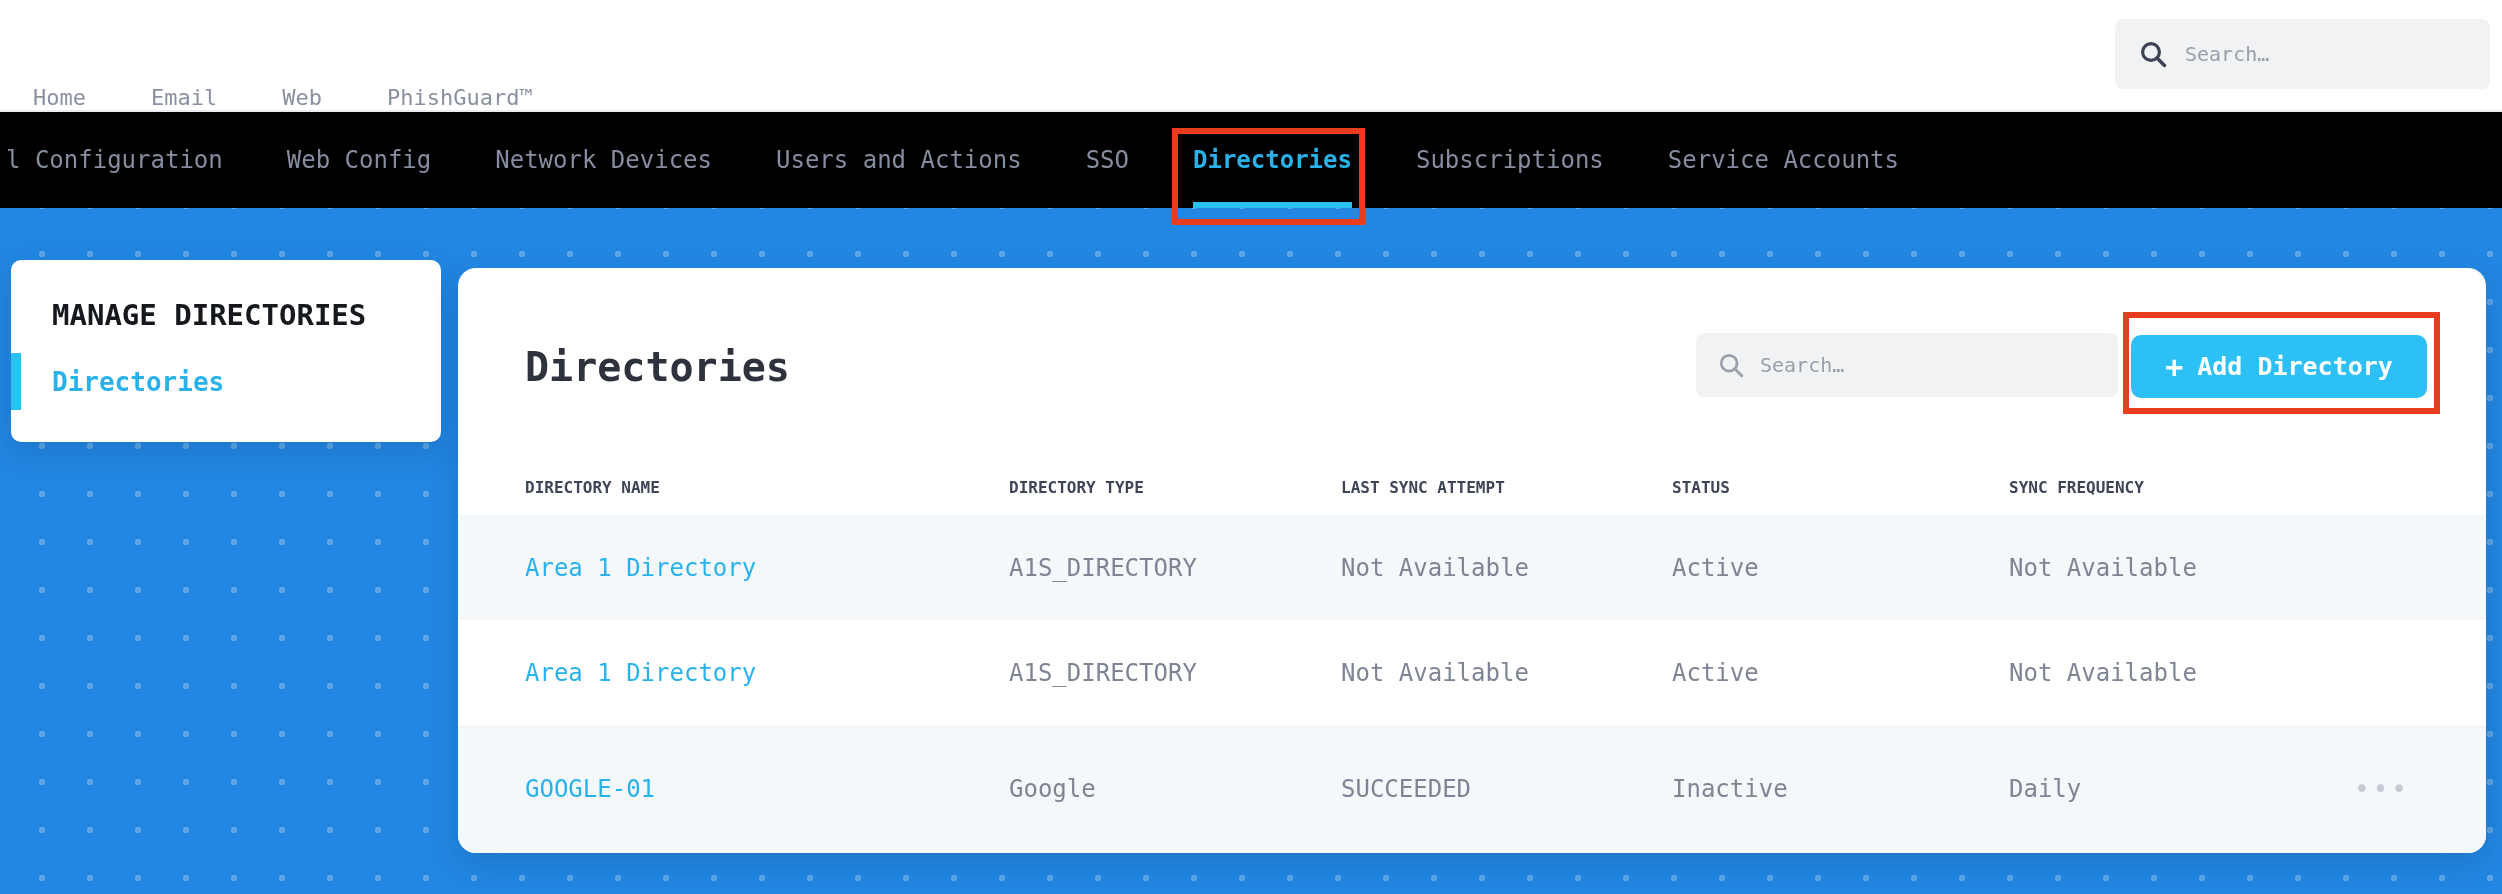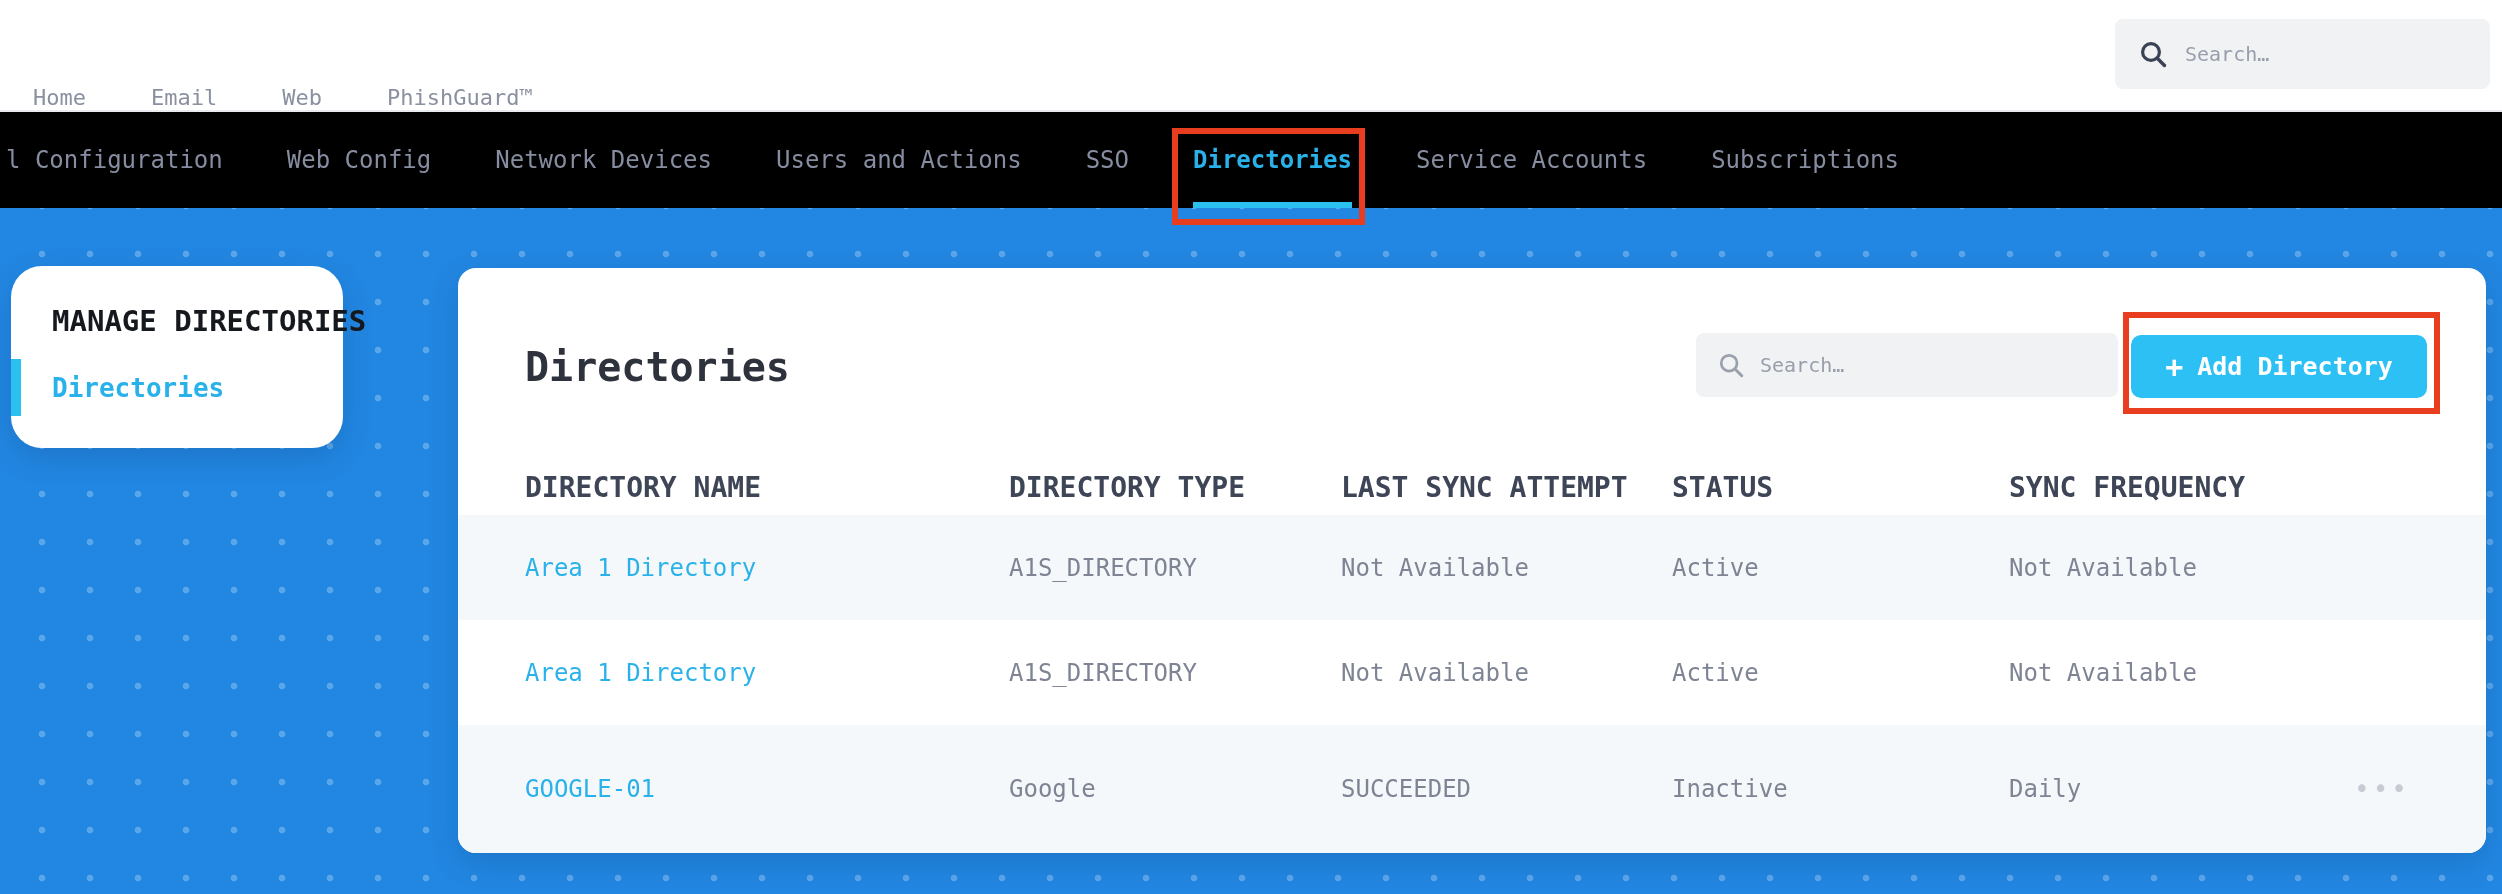--- a/index.html
+++ b/index.html
@@ -32,22 +32,22 @@
   .backdrop { position:absolute; top:208px; left:0; width:100%; height:686px; background:#2287e2;
               background-image:radial-gradient(circle, rgba(255,255,255,0.26) 3.2px, transparent 3.6px);
               background-size:48px 48px; background-position:18px 22px; z-index:1; }
 
   
   .annotation { position:absolute; border:6px solid #e93d1f; z-index:40; pointer-events:none; }
   .annotation.tab-box { left:1172px; top:128px; width:193px; height:97px; }
   .annotation.button-box { left:2123px; top:312px; width:317px; height:102px; }
 
   
-  .side-card { position:absolute; left:11px; top:266px; width:332px; height:182px; background:#ffffff;
-               border-radius:31px; box-shadow:0 10px 30px rgba(10,40,90,0.18); z-index:10; }
+  .side-card { position:absolute; left:11px; top:260px; width:430px; height:182px; background:#ffffff;
+               border-radius:10px; box-shadow:0 10px 30px rgba(10,40,90,0.18); z-index:10; }
   .side-title { position:absolute; left:41px; top:38px; font-size:29px; font-weight:700; color:#15181d;
                 white-space:nowrap; }
   .side-item { position:absolute; left:0; top:93px; height:57px; width:100%; display:flex;
                align-items:center; cursor:pointer; }
   .side-item-bar { position:absolute; left:0; top:0; width:10px; height:57px; background:#2ac0f0; }
   .side-item-label { margin-left:41px; font-size:26px; font-weight:600; color:#29b2ea; }
 
   
   .main-card { position:absolute; left:458px; top:268px; width:2028px; height:585px; background:#ffffff;
                border-radius:18px; box-shadow:0 10px 30px rgba(10,40,90,0.18); z-index:10; overflow:hidden; }
@@ -57,21 +57,21 @@
   .card-search svg { flex:0 0 auto; margin-right:14px; }
   .add-btn { position:absolute; left:1673px; top:67px; width:296px; height:63px; background:#2cc0f4;
              border:none; border-radius:10px; color:#ffffff; font-family:inherit; font-size:25px;
              font-weight:600; display:flex; align-items:center; justify-content:center; cursor:pointer; }
   .add-btn .plus { font-size:30px; font-weight:700; margin-right:14px; line-height:1; }
 
   
   .table { position:absolute; left:0; top:191px; width:100%; }
   .thead { display:grid; grid-template-columns:484px 332px 331px 337px 345px 1fr; padding-left:67px;
            height:56px; align-items:center; }
-  .th { font-size:28px; font-weight:700; color:#3e4557; white-space:nowrap; }
+  .th { font-size:16px; font-weight:700; color:#3e4557; white-space:nowrap; }
   .rows > div { display:grid; grid-template-columns:484px 332px 331px 337px 345px 1fr; padding-left:67px;
                 height:105px; align-items:center; }
   .rows > div:nth-of-type(odd) { background:#f5f8fa; }
   .rows > div:last-of-type { height:128px; align-items:center; }
   .td { font-size:24px; color:#7e8493; white-space:nowrap; }
   .td.link { color:#29b2ea; cursor:pointer; }
   .menu-dots { font-size:26px; color:#c7cbd3; letter-spacing:3px; cursor:pointer; line-height:1;
                justify-self:start; }
 </style>
 </head>
@@ -106,23 +106,23 @@
       <div class="tab">Web Config</div>
 
       <div class="tab">Network Devices</div>
 
       <div class="tab">Users and Actions</div>
 
       <div class="tab">SSO</div>
 
       <div class="tab active">Directories</div>
 
+      <div class="tab">Subscriptions</div>
+
       <div class="tab">Service Accounts</div>
-
-      <div class="tab">Subscriptions</div>
 
     </div>
 
   <div class="backdrop"></div>
 
   <div class="annotation tab-box"></div>
 
   <div class="side-card">
     <div class="side-title">MANAGE DIRECTORIES</div>
     <div class="side-item">

